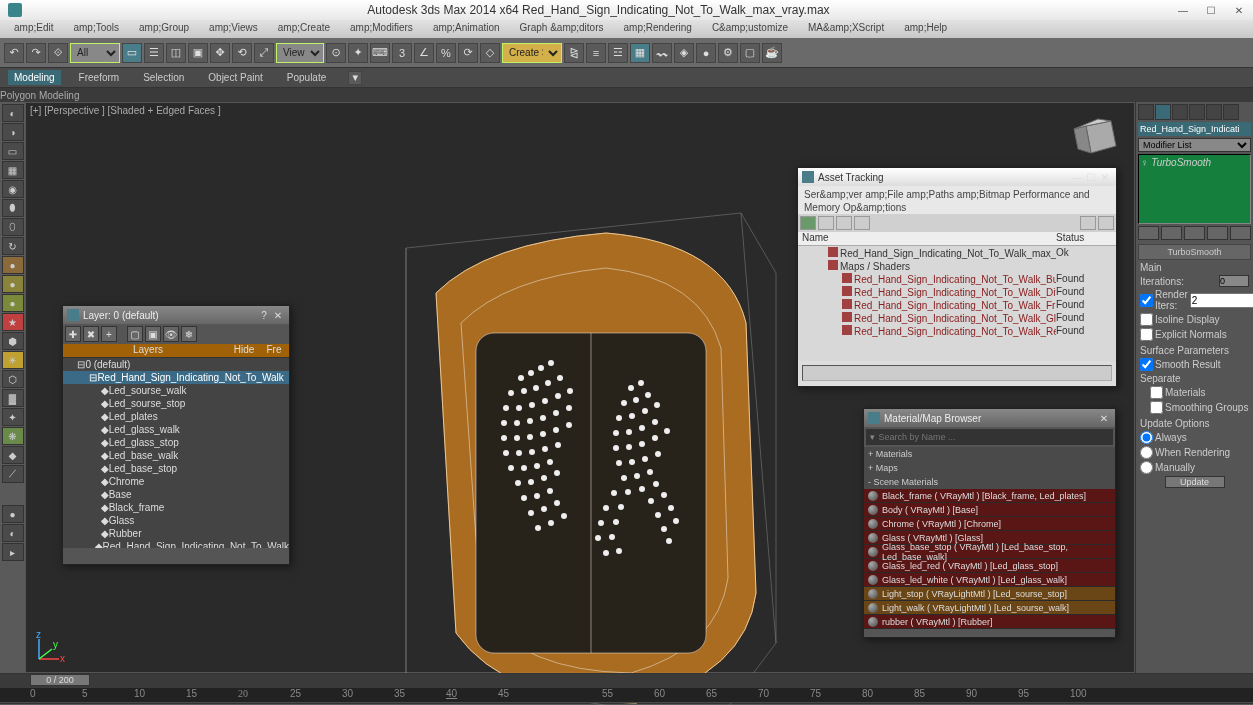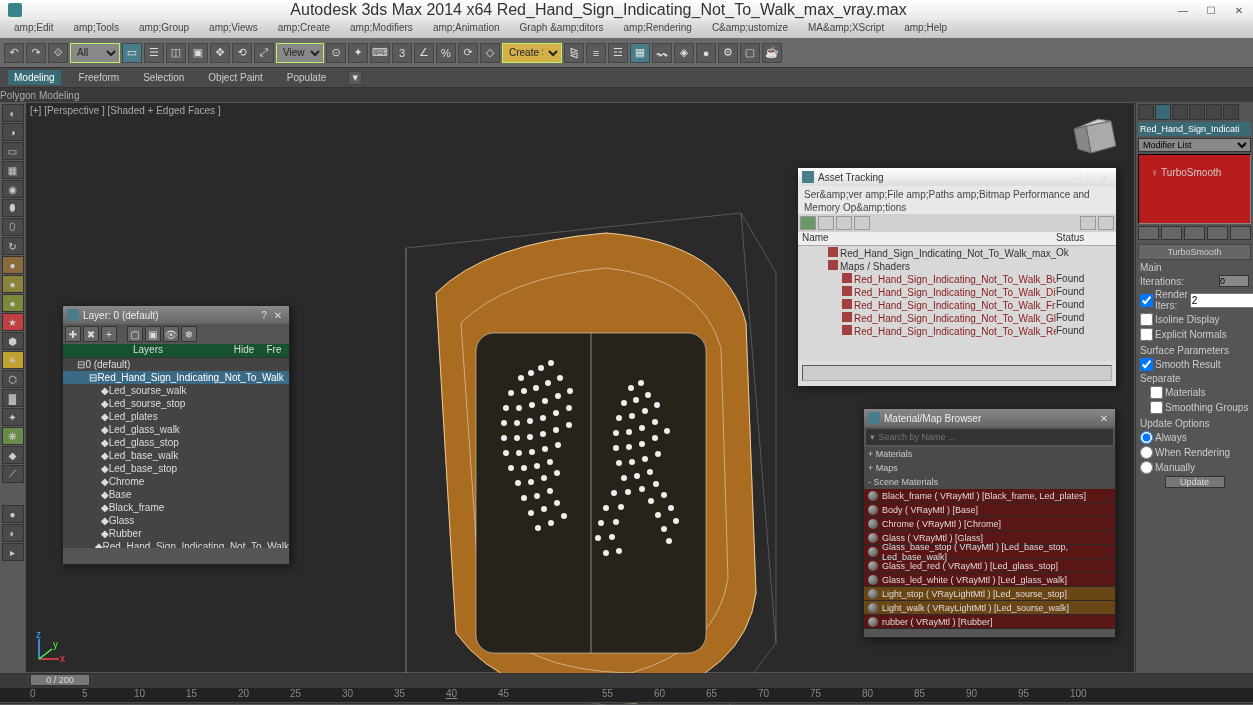--- a/index.html
+++ b/index.html
@@ -1,19 +1,19 @@
 <!DOCTYPE html>
 <html><head>
 <meta charset="utf-8">
 <style>
 *{margin:0;padding:0;box-sizing:border-box;font-family:Tahoma,sans-serif;font-size:10px;user-select:none}
 body{background:#4a4a4a;color:#ccc;width:1253px;height:705px;overflow:hidden;position:relative}
 .titlebar{height:20px;background:linear-gradient(#fff,#e8e8e8);display:flex;align-items:center;color:#333;padding-left:8px}
 .titlebar-logo{width:14px;height:14px;background:#3a858a;border-radius:2px;margin-right:6px}
-.titlebar-text{flex:1;text-align:center;font-size:16px}
+.titlebar-text{flex:1;text-align:center;font-size:12px}
 .winbtns{display:flex}
 .winbtn{width:28px;height:20px;display:flex;align-items:center;justify-content:center;color:#555}
 .menubar{height:18px;background:linear-gradient(#e2e2e2,#c8c8c8);display:flex;color:#444;padding:0 4px}
 .menuitem{padding:2px 10px}
 .toolbar1{height:30px;background:#6a6a6a;display:flex;align-items:center;padding:0 4px;gap:2px;border-bottom:1px solid #333}
 .tbtn{width:20px;height:20px;background:#5a5a5a;border:1px solid #444;display:flex;align-items:center;justify-content:center;color:#ddd;font-size:11px}
 .tbtn.active{background:#4a7d8a}
 .tsel{height:20px;background:#888;border:1px solid #bef264;color:#222;font-size:10px;padding:0 2px}
 .toolbar2{height:20px;background:#4a4a4a;display:flex;align-items:center;padding:0 8px;gap:12px;border-bottom:1px solid #333}
 .tab2{padding:2px 6px;color:#ccc}
@@ -23,21 +23,21 @@
 .lefttools{width:25px;background:#5a5a5a;display:flex;flex-direction:column;gap:1px;padding-top:2px}
 .ltool{width:22px;height:18px;margin:0 auto;background:#4a4a4a;border:1px solid #333;display:flex;align-items:center;justify-content:center;font-size:10px}
 .viewport{flex:1;background:#2a2a2a;position:relative;border:1px solid #555}
 .vplabel{position:absolute;top:2px;left:4px;color:#aaa;font-size:10px}
 .rightpanel{width:118px;background:#555;border-left:1px solid #333;padding:2px}
 .rp-tabs{display:flex;gap:1px;margin-bottom:2px}
 .rp-tab{width:16px;height:16px;background:#444;border:1px solid #333}
 .rp-tab.active{background:#3a6a75}
 .rp-name{background:#3a6a75;color:#fff;padding:2px;font-size:9px;overflow:hidden;white-space:nowrap}
 .rp-sel{width:100%;background:#888;border:1px solid #333;margin:2px 0;font-size:9px}
-.rp-list{background:#b91c1c;border:1px inset #333;height:70px;padding:12px;font-size:9px;color:#ccc;}
+.rp-list{background:#15803d;border:1px inset #333;height:70px;padding:2px;font-size:9px;color:#ccc;font-style:italic}
 .rp-row{display:flex;gap:2px;margin:2px 0}
 .rp-btn{flex:1;height:14px;background:#666;border:1px solid #333}
 .rp-section{background:#666;padding:2px;margin-top:4px;font-size:9px;text-align:center;border:1px solid #444}
 .rp-body{background:#555;padding:2px;font-size:9px}
 .rp-field{display:flex;align-items:center;margin:2px 0;gap:2px}
 .rp-field label{flex:1}
 .rp-field input[type=text]{width:30px;background:#888;border:1px solid #333;font-size:9px}
 .rp-check{margin:2px 0;display:flex;align-items:center;gap:2px}
 .timeline{height:30px;background:#4a4a4a;border-top:1px solid #333;position:relative}
 .tl-slider{height:14px;background:#3a3a3a;position:relative}
@@ -47,21 +47,21 @@
 .statusbar{height:36px;background:#5a5a5a;border-top:1px solid #333;display:flex;align-items:center;padding:0 4px;gap:6px;font-size:9px;color:#ccc}
 
 .panel{position:absolute;background:#555;border:1px solid #222;box-shadow:2px 2px 8px rgba(0,0,0,.5)}
 .panel-title{height:18px;background:linear-gradient(#888,#666);display:flex;align-items:center;padding:0 4px;color:#eee;font-size:10px}
 .panel-title .ico{width:12px;height:12px;background:#4a7d8a;margin-right:4px}
 .panel-title .spacer{flex:1}
 .panel-title .x{width:14px;text-align:center;color:#ddd}
 .layers-panel{left:62px;top:305px;width:228px;height:260px}
 .layers-tb{height:20px;background:#555;display:flex;align-items:center;padding:0 2px;gap:2px}
 .layers-tb .ltb{width:16px;height:16px;background:#666;border:1px solid #333;display:flex;align-items:center;justify-content:center;color:#ddd}
-.layers-head{height:14px;background:#14532d;display:flex;font-size:9px;color:#ddd;border-bottom:1px solid #333}
+.layers-head{height:14px;background:#a16207;display:flex;font-size:9px;color:#ddd;border-bottom:1px solid #333}
 .layers-head span:first-child{flex:1;padding-left:4px}
 .layers-head span{width:30px;text-align:center}
 .layers-tree{background:#444;height:190px;overflow:auto;font-size:9px;color:#ddd}
 .tree-row{display:flex;align-items:center;height:13px;padding-left:4px}
 .tree-row.sel{background:#3a6a85;color:#fff}
 .tree-ind{display:inline-block}
 .asset-panel{left:797px;top:167px;width:320px;height:220px;background:#ddd;color:#333}
 .asset-panel .panel-title{background:linear-gradient(#fff,#ddd);color:#333}
 .asset-menu{height:28px;background:#e8e8e8;padding:2px 6px;color:#444;font-size:10px;line-height:13px}
 .asset-tb{height:18px;background:#d0d0d0;display:flex;gap:2px;padding:0 2px;align-items:center}
@@ -399,21 +399,21 @@
 
 <div class="timeline">
   <div class="tl-slider">
     <div class="tl-handle">0 / 200</div>
   </div>
   <div class="tl-ruler" id="tlruler">
       <span class="tl-tick" style="left: 30px;">0</span>
       <span class="tl-tick" style="left: 82px;">5</span>
       <span class="tl-tick" style="left: 134px;">10</span>
       <span class="tl-tick" style="left: 186px;">15</span>
-      <span class="tl-tick" style="left: 238px;">20</span>
+      <span class="tl-tick" style="left: 238px; font-family: Liberation Serif, serif;">20</span>
       <span class="tl-tick" style="left: 290px;">25</span>
       <span class="tl-tick" style="left: 342px;">30</span>
       <span class="tl-tick" style="left: 394px;">35</span>
       <span class="tl-tick" style="left: 446px; text-decoration: underline;">40</span>
       <span class="tl-tick" style="left: 498px;">45</span>
       <span class="tl-tick" style="left: 550px; margin-top: 20px;">50</span>
       <span class="tl-tick" style="left: 602px;">55</span>
       <span class="tl-tick" style="left: 654px;">60</span>
       <span class="tl-tick" style="left: 706px;">65</span>
       <span class="tl-tick" style="left: 758px;">70</span>

